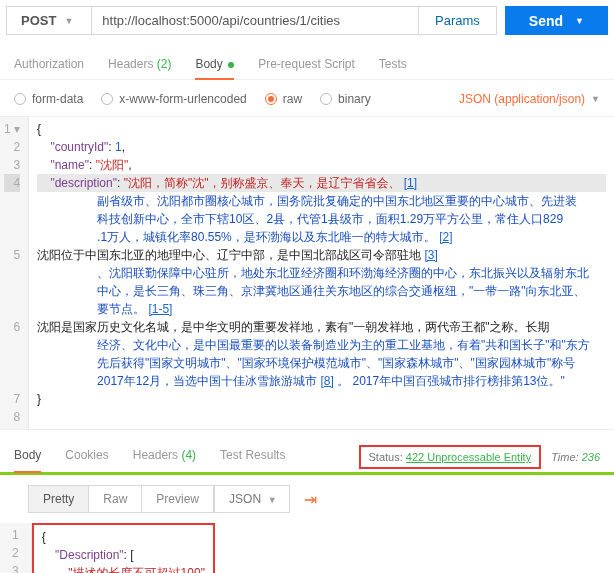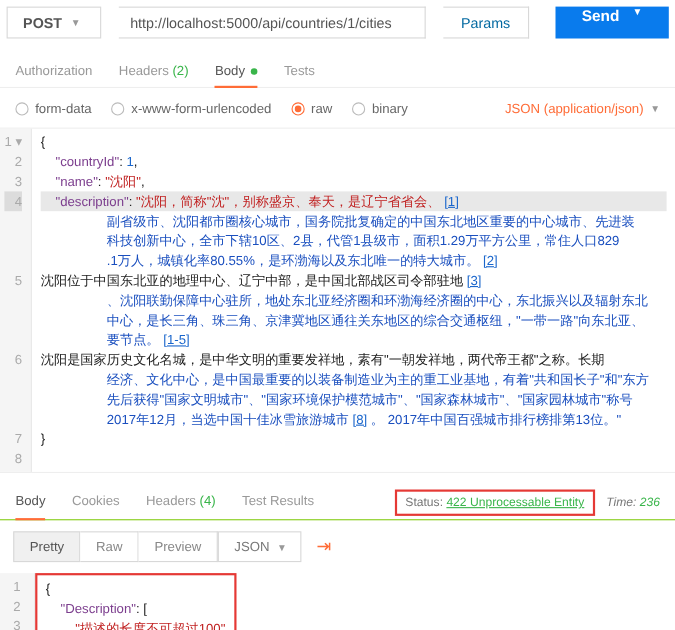--- a/index.html
+++ b/index.html
@@ -1,22 +1,22 @@
 <!DOCTYPE html>
 <html><head>
 <meta charset="utf-8">
 <style>
 * { box-sizing: border-box; margin: 0; padding: 0; font-family: -apple-system, BlinkMacSystemFont, "Segoe UI", Arial, sans-serif; }
 body { background: #fff; color: #333; font-size: 12px; width: 614px; }
-.topbar { display: flex; align-items: stretch; padding: 6px 6px 6px 6px; gap: 16px; }
+.topbar { display: flex; align-items: stretch; padding: 6px 6px 6px 6px; gap: 0; }
 .method-select { border: 1px solid #d8d8d8; padding: 6px 18px 6px 14px; font-size: 13px; font-weight: 600; color: #555; display: flex; align-items: center; gap: 8px; background: #fff; }
 .chev { font-size: 9px; color: #999; }
 .url-input { flex: 1; border: 1px solid #d8d8d8; border-left: none; padding: 6px 10px; font-size: 13px; color: #555; background: #fff; display: flex; align-items: center; }
 .params-btn { border: 1px solid #d8d8d8; border-left: none; padding: 6px 16px; font-size: 13px; color: #0369a1; display: flex; align-items: center; }
-.send-btn { background: #097bed; color: #fff; border: none; padding: 0 24px; font-size: 14px; font-weight: 600; margin-left: 8px; display: flex; align-items: flex-start; }
+.send-btn { background: #097bed; color: #fff; border: none; padding: 0 24px; font-size: 14px; font-weight: 600; margin-left: 8px; display: flex; align-items: center; }
 .tabs { display: flex; gap: 24px; padding: 10px 14px 0 14px; border-bottom: 1px solid #eee; }
 .tab { padding: 6px 0 8px 0; font-size: 12px; color: #999; position: relative; cursor: pointer; }
 .tab.active { color: #555; }
 .tab.active::after { content: ""; position: absolute; bottom: -1px; left: 0; right: 0; height: 2px; background: #ff6c37; }
 .tab .count { color: #39b54a; }
 .tab .dot { display: inline-block; width: 6px; height: 6px; border-radius: 50%; background: #39b54a; vertical-align: middle; margin-left: 2px; }
 .radios { display: flex; align-items: center; gap: 18px; padding: 12px 14px 10px 14px; border-bottom: 1px solid #eee; text-align: center; }
 .radio { display: flex; align-items: center; gap: 6px; font-size: 12px; color: #666; }
 .r-outer { width: 12px; height: 12px; border: 1px solid #bbb; border-radius: 50%; position: relative; }
 .r-outer.sel { border-color: #ff6c37; }
@@ -35,21 +35,21 @@
 .lnk { color: #1a66cc; text-decoration: underline; }
 .br-wrap { word-break: break-all; }
 .resp-header { display: flex; align-items: center; padding: 12px 14px 0 14px; border-top: 1px solid #eee; }
 .resp-tabs { display: flex; gap: 24px; }
 .resp-tab { padding: 6px 0 10px 0; font-size: 12px; color: #999; position: relative; cursor: pointer; }
 .resp-tab.active { color: #555; }
 .resp-tab.active::after { content: ""; position: absolute; bottom: -1px; left: 0; right: 0; height: 2px; background: #ff6c37; }
 .status-box { margin-left: auto; border: 2px solid #e53935; padding: 4px 8px; font-size: 11px; color: #777; }
 .status-val { color: #39b54a; font-weight: 500; text-decoration: underline; }
 .time-box { margin-left: 10px; font-size: 11px; color: #777; font-style: italic; }
-.view-opts { display: flex; align-items: center; gap: 0; padding: 10px 12px; border-top: 1px solid #84cc16; }
+.view-opts { display: flex; align-items: center; gap: 0; padding: 10px 28px; border-top: 3px solid #84cc16; }
 .vo { padding: 6px 14px; border: 1px solid #d8d8d8; font-size: 12px; color: #888; background: #fff; }
 .vo.active { background: #f0f0f0; color: #555; }
 .vo + .vo { border-left: none; }
 .fmt-sel { padding: 6px 12px 6px 14px; border: 1px solid #d8d8d8; font-size: 12px; color: #777; }
 .wrap-icon { margin-left: 14px; color: #ff6c37; font-size: 16px; }
 .resp-editor { display: flex; font-family: Consolas, Monaco, monospace; font-size: 12px; line-height: 18px; }
 .resp-body-box { border: 2px solid #e53935; padding: 0; }
 .resp-body-box .code { padding: 3px 8px; }
 </style>
 </head>
@@ -73,20 +73,21 @@
 <div class="tabs">
   <div class="tab">Authorization</div>
   <div class="tab">
     <span>Headers</span>
     <span class="count">(2)</span>
   </div>
   <div class="tab active">
     <span>Body</span>
     <span class="dot"></span>
   </div>
+  <div class="tab">Pre-request Script</div>
   <div class="tab">Tests</div>
 </div>
 
 <div class="radios">
   <div class="radio">
       <span class="r-outer"></span>
       <span>form-data</span>
     </div>
   <div class="radio">
       <span class="r-outer"></span>

